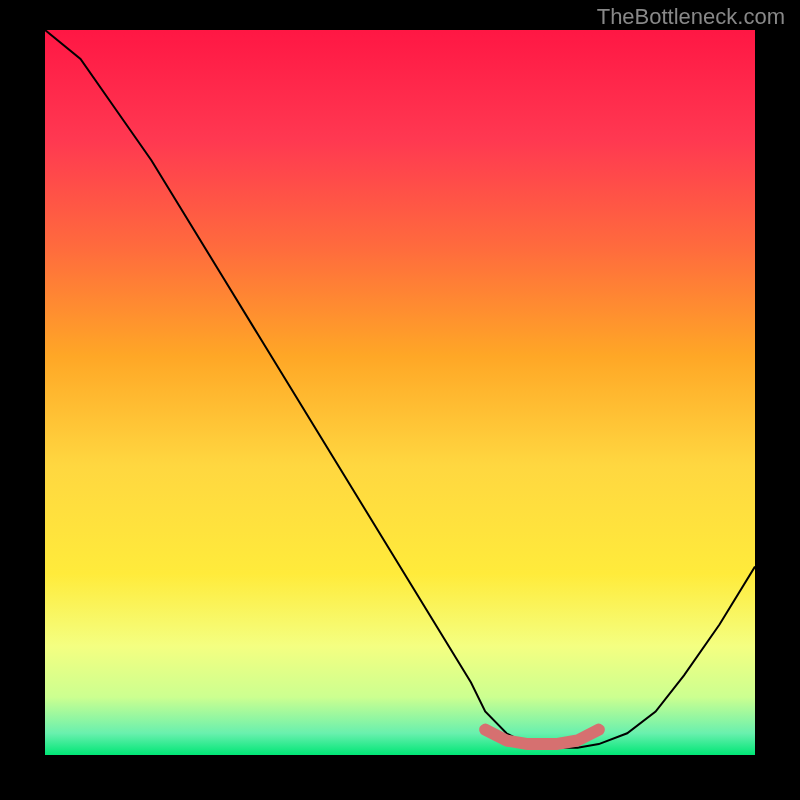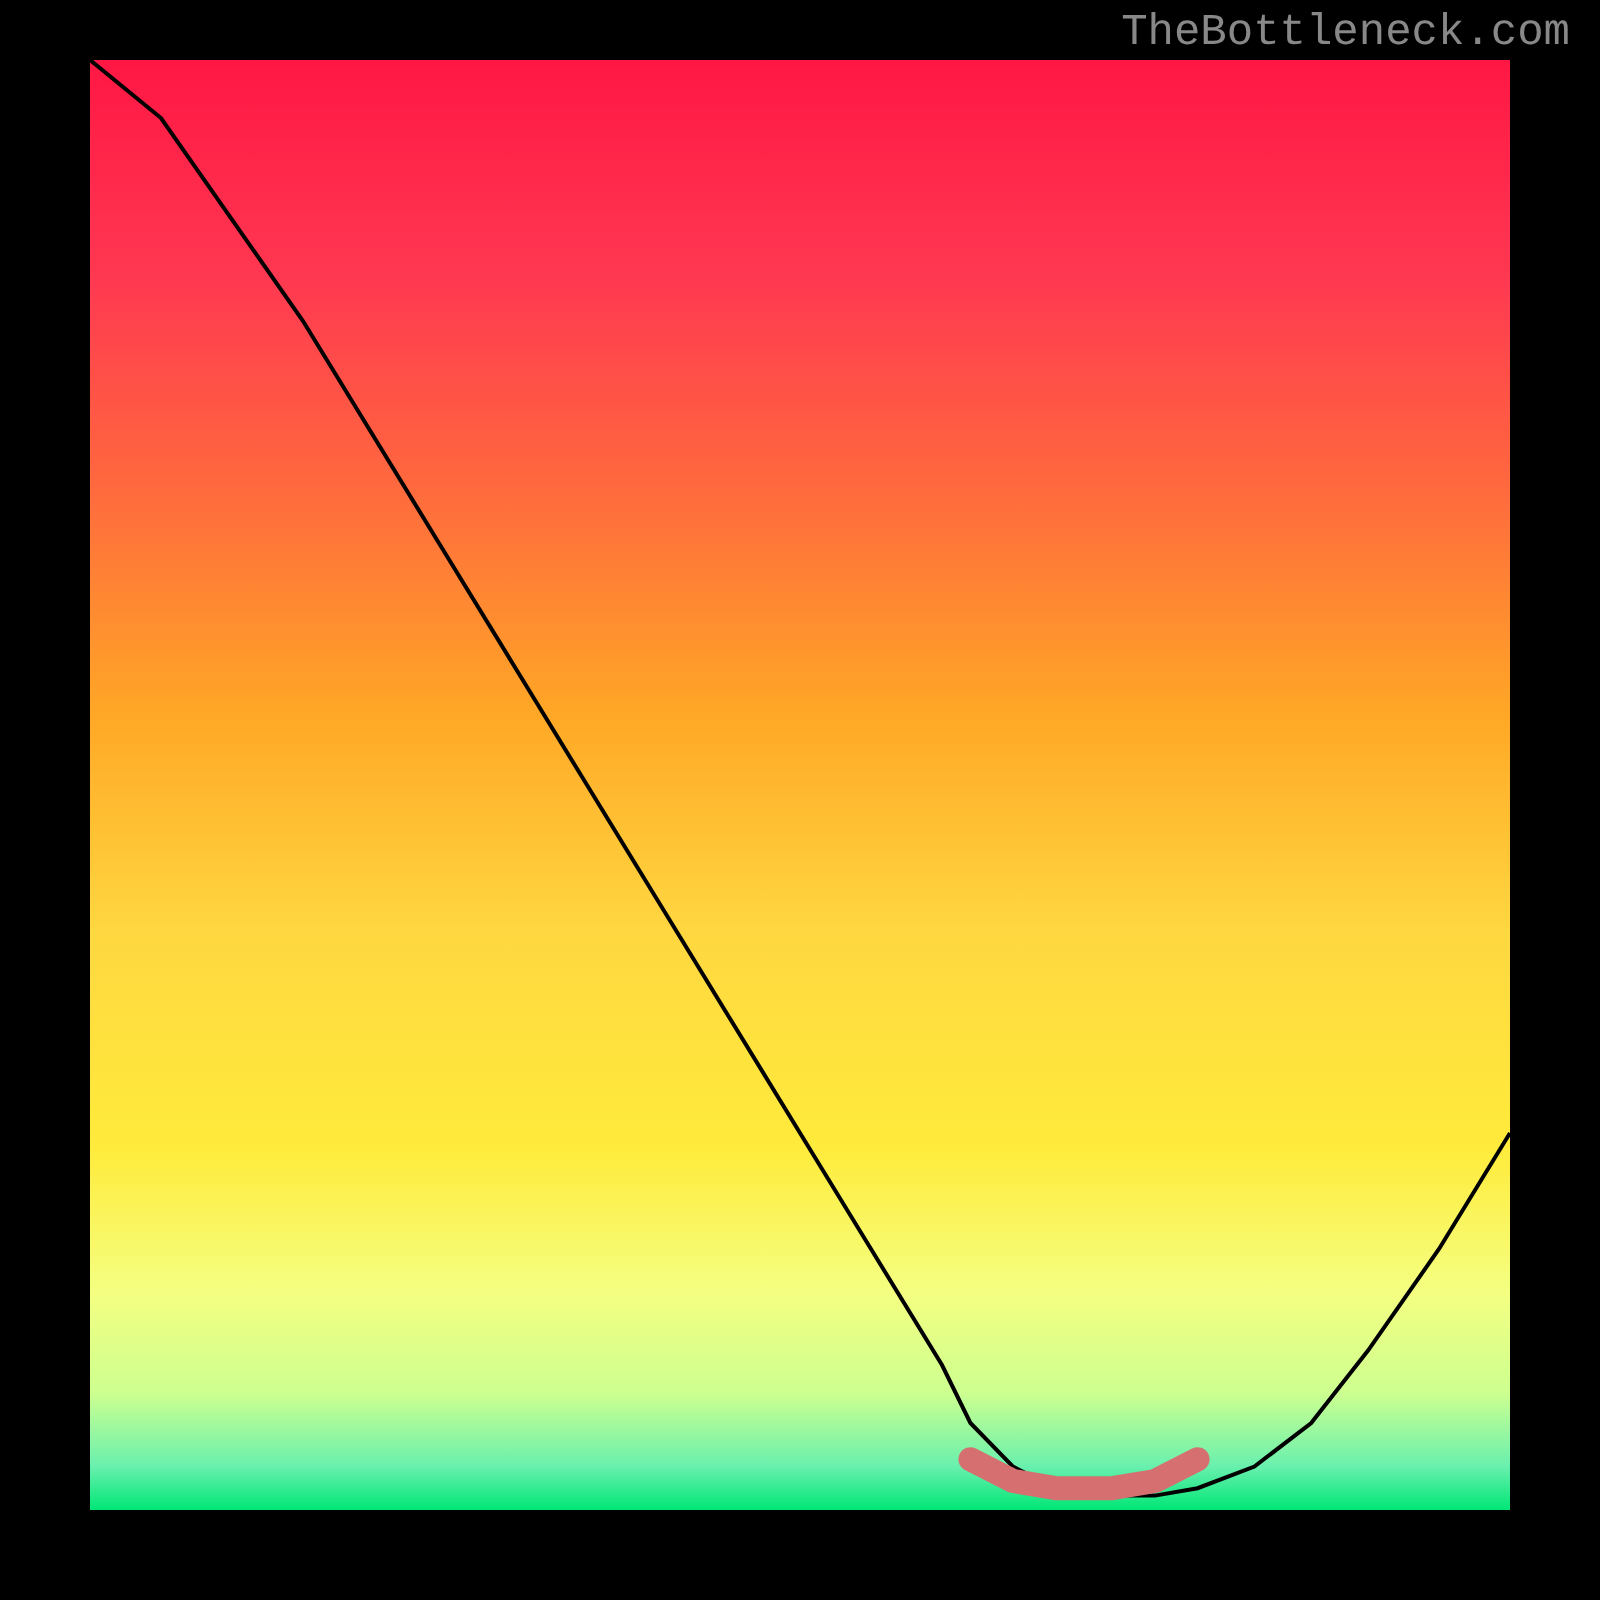--- a/index.html
+++ b/index.html
@@ -11,21 +11,21 @@
       position: relative;
       font-family: Arial, sans-serif;
     }
 
     .watermark {
       position: absolute;
       top: 4px;
       right: 15px;
       color: #888;
       font-size: 22px;
-      font-family: Liberation Mono, monospace;
+      font-family: Liberation Sans, sans-serif;
       z-index: 10;
     }
 
     .chart-container {
       position: absolute;
       left: 45px;
       top: 30px;
       width: 710px;
       height: 725px;
     }

